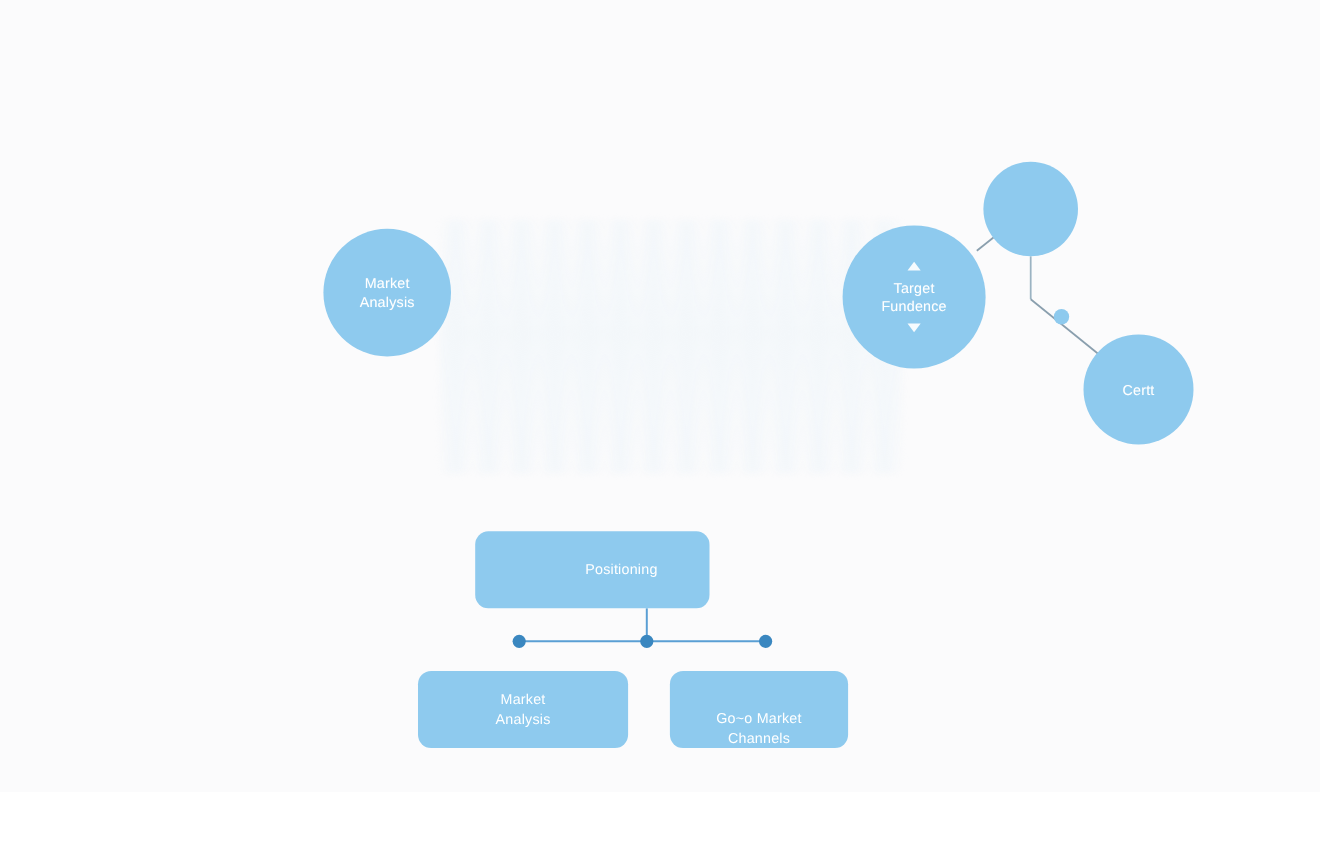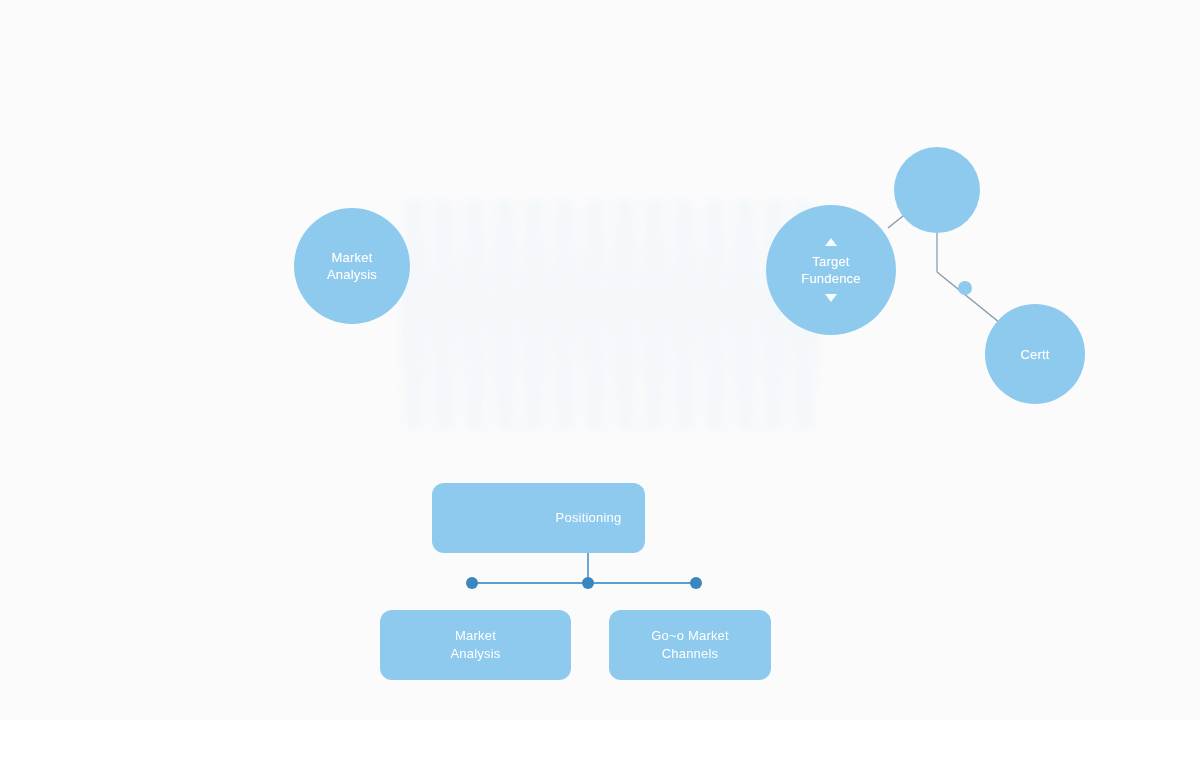--- a/index.html
+++ b/index.html
@@ -96,21 +96,21 @@
   .box-label {
     color: #ffffff;
     font-size: 13px;
     line-height: 18px;
     text-align: center;
     white-space: pre-line;
     letter-spacing: 0.2px;
     width: 100%;
   }
   .box-node.parent .box-label {
-    text-align: center;
+    text-align: left;
     padding-left: 100px;
   }
 
   
   .dot {
     position: absolute;
     border-radius: 50%;
     background: #3a87c0;
   }
   .dot-light {
@@ -163,21 +163,21 @@
 
   <div class="box-node parent" style="left:432px; top:483px; width:213px; height:70px;">
     <span class="box-label">Positioning</span>
   </div>
 
   <div class="box-node" style="left:380px; top:610px; width:191px; height:70px;">
     <span class="box-label">Market
 Analysis</span>
   </div>
 
-  <div class="box-node" style="left:609px; top:610px; width:162px; height:70px;">
+  <div class="box-node" style="left:609px; top:610px; width:162px; height:70px;align-items:flex-end;">
     <span class="box-label">Go~o Market
 Channels</span>
   </div>
 
   <div class="dot" style="left:466px; top:577px; width:12px; height:12px;"></div>
   <div class="dot" style="left:582px; top:577px; width:12px; height:12px;"></div>
   <div class="dot" style="left:690px; top:577px; width:12px; height:12px;"></div>
 
 </div>
 

